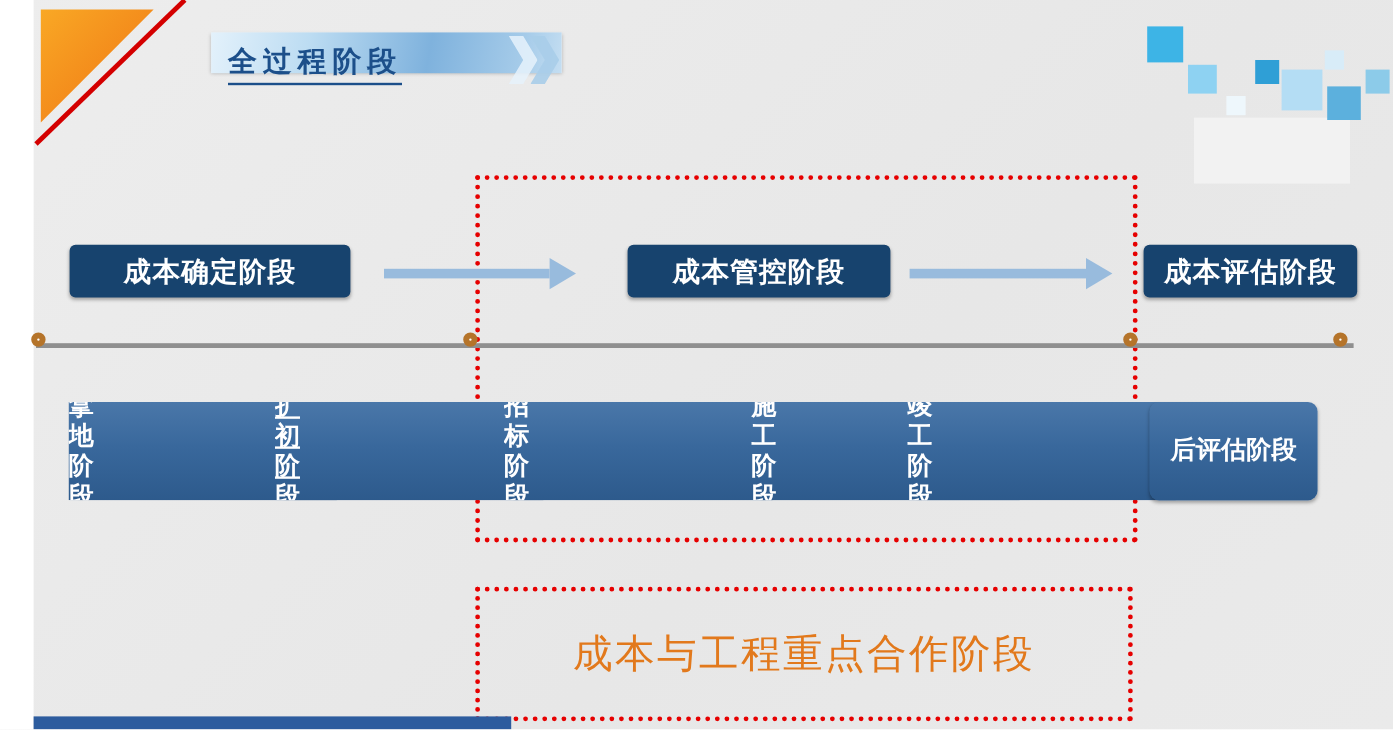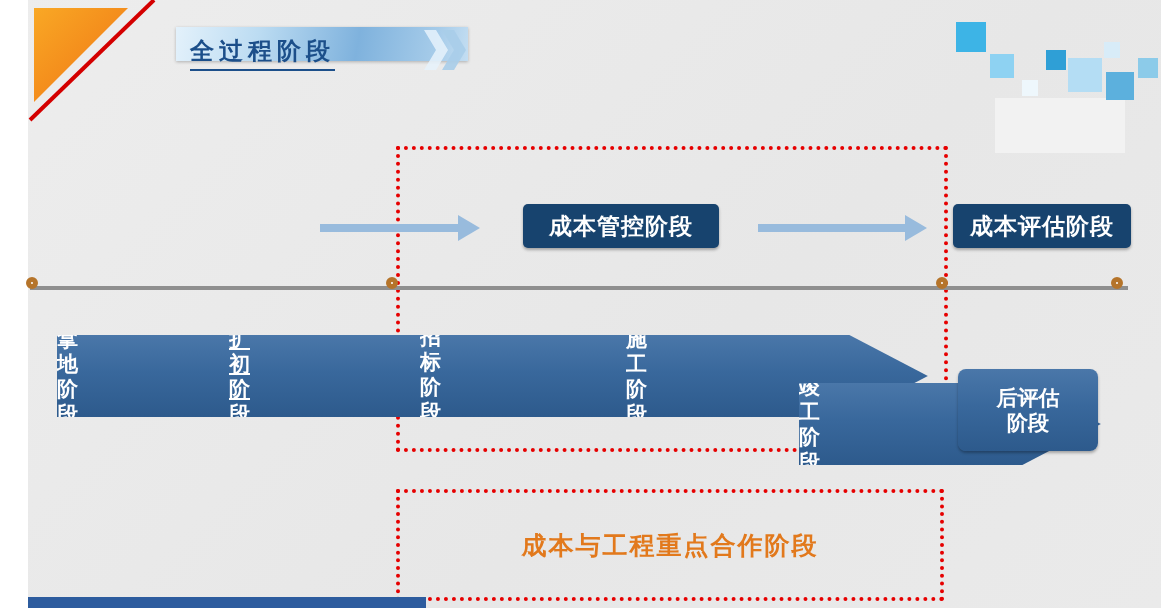--- a/index.html
+++ b/index.html
@@ -82,37 +82,36 @@
     color: #ffffff; font-size: 21px; font-weight: bold;
     display: flex; flex-direction: column; align-items: flex-start; justify-content: center;
     padding-right: 26%;
     line-height: 1.2;
   }
   .stage-rect {
     position: absolute; top: 335px; height: 82px;
     background: linear-gradient(180deg, #4a77a9 0%, #39689c 45%, #2d5a8c 100%);
     border-radius: 8px;
     color: #ffffff; font-size: 21px; font-weight: bold;
-    display: flex; flex-direction: column; align-items: center; justify-content: center;
+    display: flex; align-items: center; justify-content: center;
     line-height: 1.2;
     box-shadow: 0 2px 3px rgba(0,0,0,.3);
-    margin-top: 34px;
   }
   
   .highlight-frame {
     position: absolute; left: 396px; top: 146px; width: 552px; height: 306px;
     border: 4px dotted #e60000;
   }
   .cooperation-frame {
     position: absolute; left: 396px; top: 489px; width: 548px; height: 112px;
     border: 4px dotted #e60000;
     display: flex; align-items: center; justify-content: center;
   }
   .cooperation-label {
-    font-size: 25px; font-weight: bold; color: #e2791c; letter-spacing: 2px;
+    font-size: 33px; font-weight: normal; color: #e2791c; letter-spacing: 2px;
   }
   .bottom-bar {
     position: absolute; left: 28px; top: 597px; width: 398px; height: 11px;
     background: #2d5c9e;
   }
 </style>
 </head>
 <body>
 
 <div class="slide">
@@ -141,22 +140,25 @@
   <div class="decor-square" style="left:990px; top:54px; width:24px; height:24px; background:#8ed2f2;"></div>
   <div class="decor-square" style="left:1022px; top:80px; width:16px; height:16px; background:#eef7fc;"></div>
   <div class="decor-square" style="left:1046px; top:50px; width:20px; height:20px; background:#2f9fd6;"></div>
   <div class="decor-square" style="left:1068px; top:58px; width:34px; height:34px; background:#b4ddf4;"></div>
   <div class="decor-square" style="left:1104px; top:42px; width:16px; height:16px; background:#d8ecf8;"></div>
   <div class="decor-square" style="left:1106px; top:72px; width:28px; height:28px; background:#5cb0dd;"></div>
   <div class="decor-square" style="left:1138px; top:58px; width:20px; height:20px; background:#8ccbe9;"></div>
 
   <div class="highlight-frame"></div>
 
+  <div class="phase-box" style="left:58px; width:234px;">
+    <span>成本确定阶段</span>
+  </div>
   <div class="flow-arrow" style="left:320px; width:138px;"></div>
-  <div class="phase-box" style="left:523px; width:196px;">
+  <div class="phase-box" style="left:523px; width:219px;">
     <span>成本管控阶段</span>
   </div>
   <div class="flow-arrow" style="left:758px; width:147px;"></div>
   <div class="phase-box" style="left:953px; width:178px;">
     <span>成本评估阶段</span>
   </div>
 
   <div class="timeline-line"></div>
   <div class="timeline-node" style="left:26px;"></div>
   <div class="timeline-node" style="left:386px;"></div>
@@ -164,29 +166,29 @@
   <div class="timeline-node" style="left:1111px;"></div>
 
   <div class="stage-chevron" style="left:57px; width:140px;">
     <span>拿地</span>
     <span>阶段</span>
   </div>
   <div class="stage-chevron" style="left:229px; width:163px;text-decoration:underline;">
     <span>扩初</span>
     <span>阶段</span>
   </div>
-  <div class="stage-chevron" style="left:420px; width:147px;font-family:Liberation Mono, monospace;">
+  <div class="stage-chevron" style="left:420px; width:147px;">
     <span>招标</span>
     <span>阶段</span>
   </div>
   <div class="stage-chevron" style="left:626px; width:154px;">
     <span>施工</span>
     <span>阶段</span>
   </div>
-  <div class="stage-chevron" style="left:799px; width:154px;margin-top:48px;">
+  <div class="stage-chevron" style="left:756px; width:154px;">
     <span>竣工</span>
     <span>阶段</span>
   </div>
   <div class="stage-rect" style="left:958px; width:140px;">
     <span>后评估</span>
     <span>阶段</span>
   </div>
 
   <div class="cooperation-frame">
     <span class="cooperation-label">成本与工程重点合作阶段</span>

